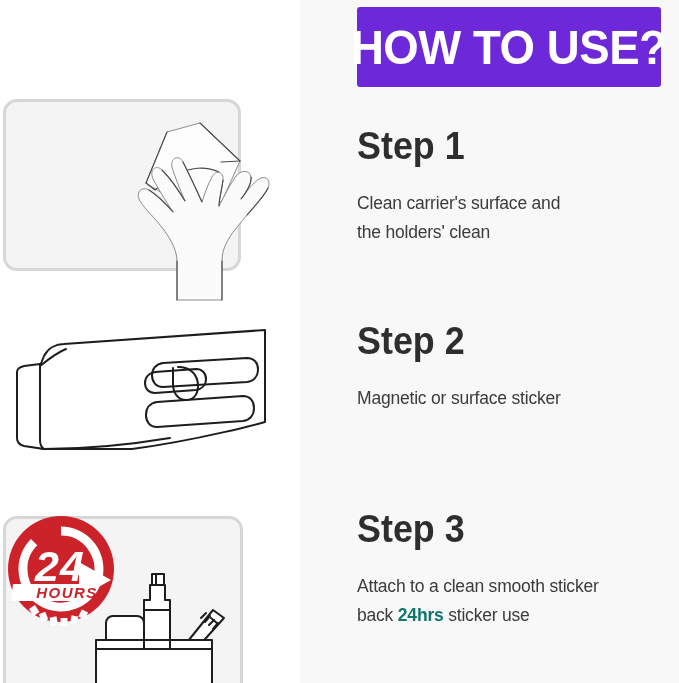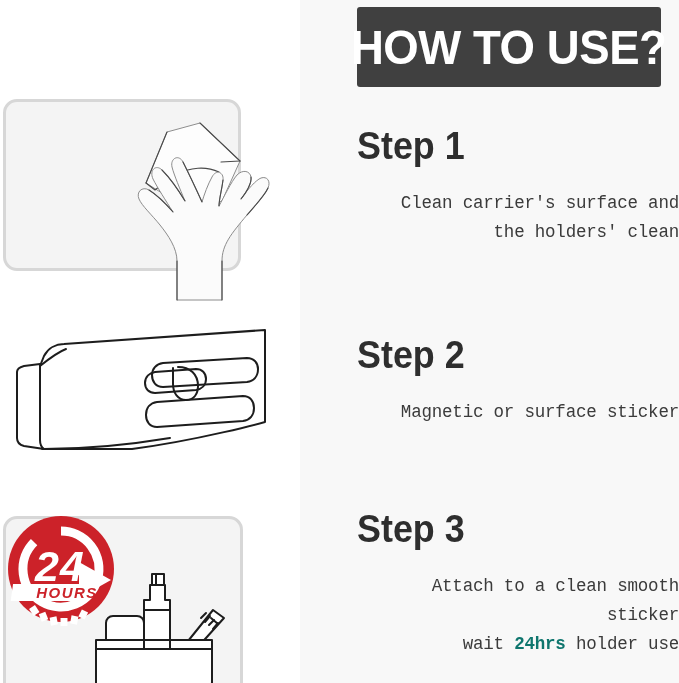--- a/index.html
+++ b/index.html
@@ -62,21 +62,21 @@
 
   
   #panel-wait { left: 0; top: 506px; width: 300px; height: 188px; }
   #panel-wait .panel-plate { left: 3px; top: 10px; width: 240px; height: 190px; }
 
   
   #how-to-use-banner {
     position: absolute;
     left: 357px; top: 7px;
     width: 304px; height: 80px;
-    background: #404040;
+    background: #6d28d9;
     border-radius: 3px;
     display: flex;
     align-items: center;
     justify-content: center;
   }
   #how-to-use-title {
     color: #ffffff;
     font-family: "Liberation Sans Narrow", "Liberation Sans", sans-serif;
     font-weight: bold;
     font-size: 49px;
@@ -86,43 +86,42 @@
     white-space: nowrap;
   }
 
   
   .step-block {
     position: absolute;
     left: 357px;
     width: 322px;
   }
   #step-1 { top: 126px; }
-  #step-2 { top: 335px; }
+  #step-2 { top: 321px; }
   #step-3 { top: 509px; }
 
   .step-heading {
     font-family: "Liberation Sans Narrow", "Liberation Sans", sans-serif;
     font-weight: bold;
     font-size: 39px;
     color: #2e2e2e;
     line-height: 1.05;
     letter-spacing: 0px;
     transform: scaleX(0.92);
     transform-origin: left center;
     margin: 0 0 22px 0;
     white-space: nowrap;
   }
   .step-body {
-    font-family: Liberation Mono, monospace;
+    font-family: Liberation Sans, sans-serif;
     font-size: 17.5px;
     line-height: 29px;
     color: #3b3b3b;
     letter-spacing: -0.2px;
     margin: 0;
-    text-align: right;
   }
   .step-body .hl {
     color: #0f766e;
     font-weight: bold;
   }
 
   
   .ln {
     fill: none;
     stroke: #4a4a4a;
@@ -317,17 +316,17 @@
     <div class="step-heading">Step 2</div>
     <div class="step-body">
       <span>Magnetic or surface sticker</span><br>
     </div>
   </div>
 
   <div class="step-block" id="step-3">
     <div class="step-heading">Step 3</div>
     <div class="step-body">
       <span>Attach to a clean smooth sticker</span><br>
-      <span>wait </span><span class="hl">24hrs</span><span> holder use</span>
+      <span>back </span><span class="hl">24hrs</span><span> sticker use</span>
     </div>
   </div>
 
 </div>
 
 </body></html>

